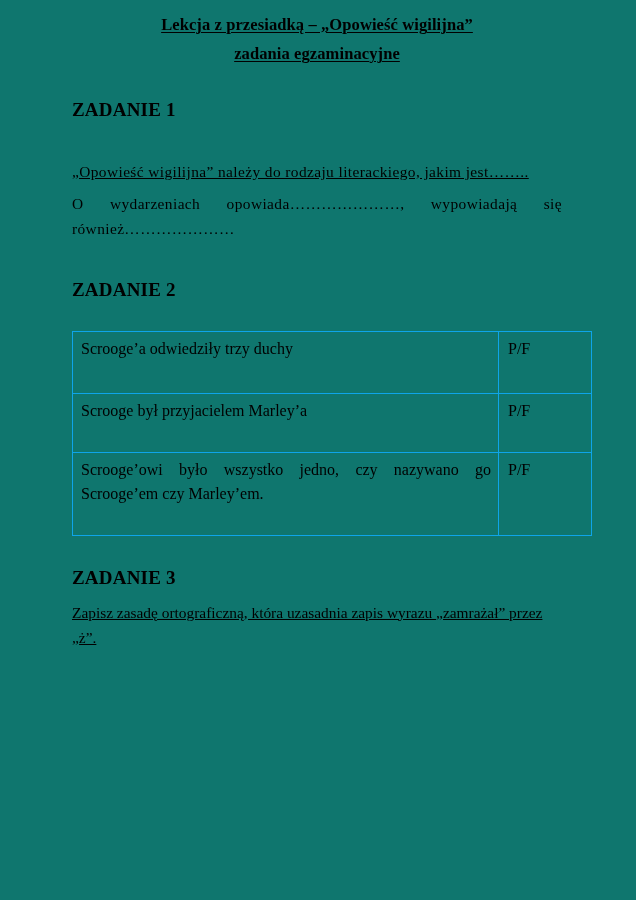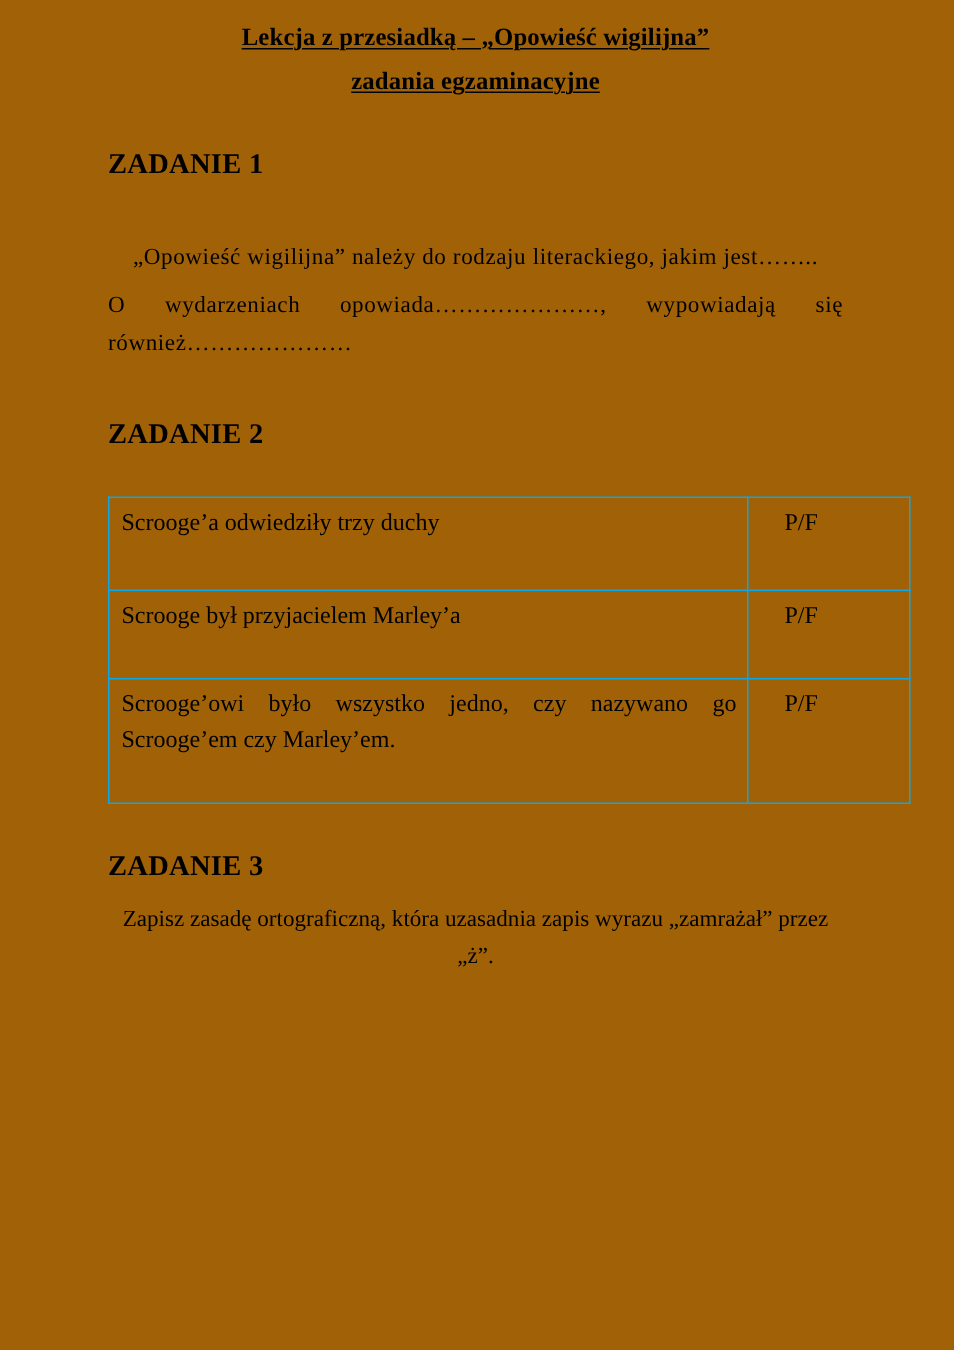--- a/index.html
+++ b/index.html
@@ -14,21 +14,21 @@
     color: #000000;
     position: relative;
     overflow: hidden;
   }
   .page {
     position: absolute;
     left: 0;
     top: 0;
     width: 636px;
     height: 900px;
-    background: #a16207;
+    background: #0f766e;
     box-sizing: border-box;
     padding: 0;
   }
   .content {
     position: absolute;
     left: 72px;
     top: 0;
     width: 490px;
   }
 
@@ -59,21 +59,22 @@
 
   
   .para {
     font-size: 15.4px;
     line-height: 25.5px;
     text-align: justify;
     text-justify: inter-word;
     margin: 0;
   }
   .para.nojustify {
-    text-align: center;
+    text-align: left;
+    text-decoration: underline;
   }
 
   .spacer-lg { height: 31px; }
   .spacer-md { height: 19px; }
   .spacer-sm { height: 11px; }
   .spacer-xs { height: 6px; }
   .spacer-blankline { height: 27px; }
 
   
   .tf-table {
@@ -90,21 +91,21 @@
     line-height: 24px;
   }
   .tf-table td.stmt {
     width: 410px;
     text-align: justify;
     text-justify: inter-word;
   }
   .tf-table td.mark {
     width: 76px;
     text-align: left;
-    padding-left: 24px;
+    padding-left: 9px;
   }
   .row-1 td { height: 52px; }
   .row-2 td { height: 49px; }
   .row-3 td { height: 73px; }
 
   .dots { letter-spacing: 0.4px; }
 </style>
 </head>
 <body>
 

